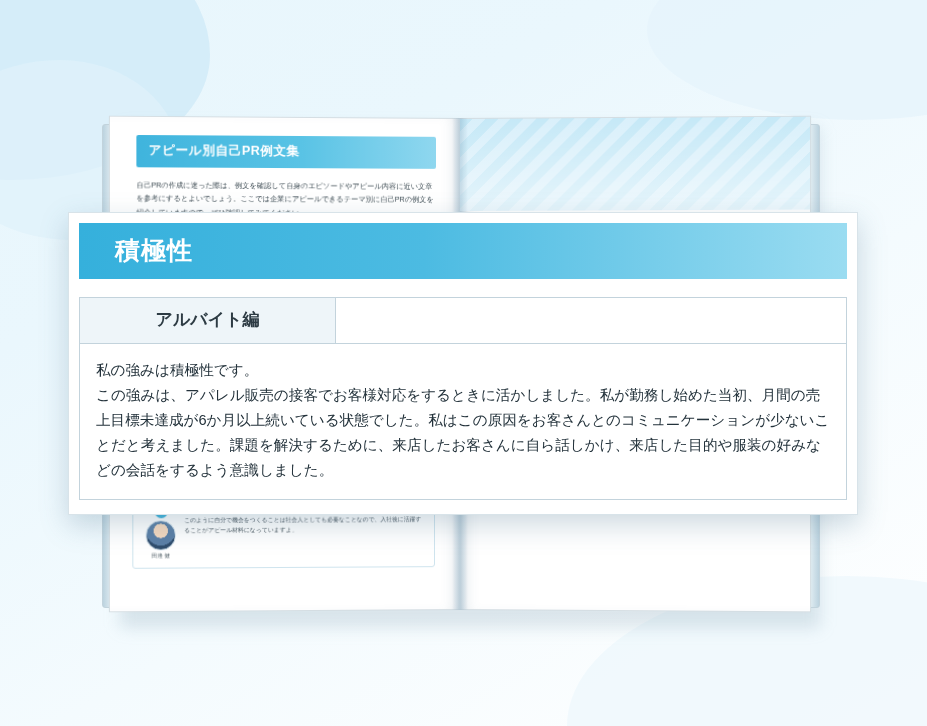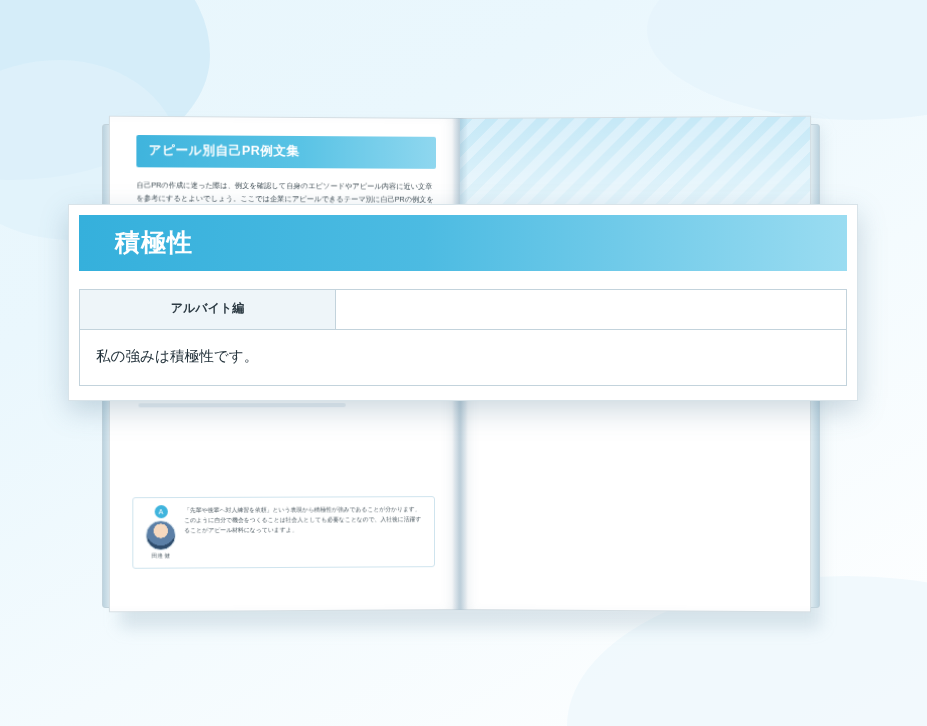--- a/index.html
+++ b/index.html
@@ -227,21 +227,21 @@
     font-size: 6.4px;
     line-height: 1.95;
     color: #3c4a52;
   }
   .rp-faint { margin-top: 16px; }
 
   
   .overlay {
     position: absolute;
     left: 68px;
-    top: 204px;
+    top: 212px;
     width: 790px;
     background: #ffffff;
     border: 1px solid #d8e3e9;
     box-shadow: 0 10px 26px rgba(80,120,145,.28);
     box-sizing: border-box;
   }
   .ov-title-bar {
     margin: 10px 10px 0 10px;
     background: linear-gradient(90deg,#35b0dc 0%, #4cbbe2 45%, #9adcf1 100%);
     color: #ffffff;
@@ -254,21 +254,21 @@
     margin: 18px 10px 0 10px;
     display: flex;
     border: 1px solid #c3d3dc;
     box-sizing: border-box;
   }
   .ov-tab-active {
     width: 256px;
     background: #eef5f9;
     border-right: 1px solid #c3d3dc;
     text-align: center;
-    font-size: 12px;
+    font-size: 17px;
     font-weight: bold;
     color: #2d3b44;
     padding: 10px 0 12px 0;
     box-sizing: border-box;
   }
   .ov-tab-empty {
     flex: 1;
     background: #ffffff;
   }
   .ov-body {
@@ -346,15 +346,16 @@
   </div>
 
   <div class="overlay">
     <div class="ov-title-bar">積極性</div>
     <div class="ov-tabs">
       <div class="ov-tab-active">アルバイト編</div>
       <div class="ov-tab-empty"></div>
     </div>
     <div class="ov-body">
       <p>私の強みは積極性です。</p>
+      <p>この強みは、アパレル販売の接客でお客様対応をするときに活かしました。私が勤務し始めた当初、月間の売上目標未達成が6か月以上続いている状態でした。私はこの原因をお客さんとのコミュニケーションが少ないことだと考えました。課題を解決するために、来店したお客さんに自ら話しかけ、来店した目的や服装の好みなどの会話をするよう意識しました。</p>
     </div>
   </div>
 </div>
 
 </body></html>

